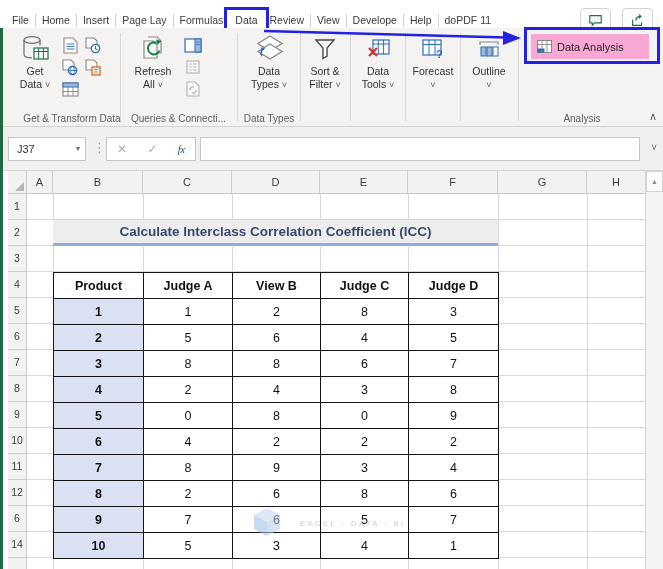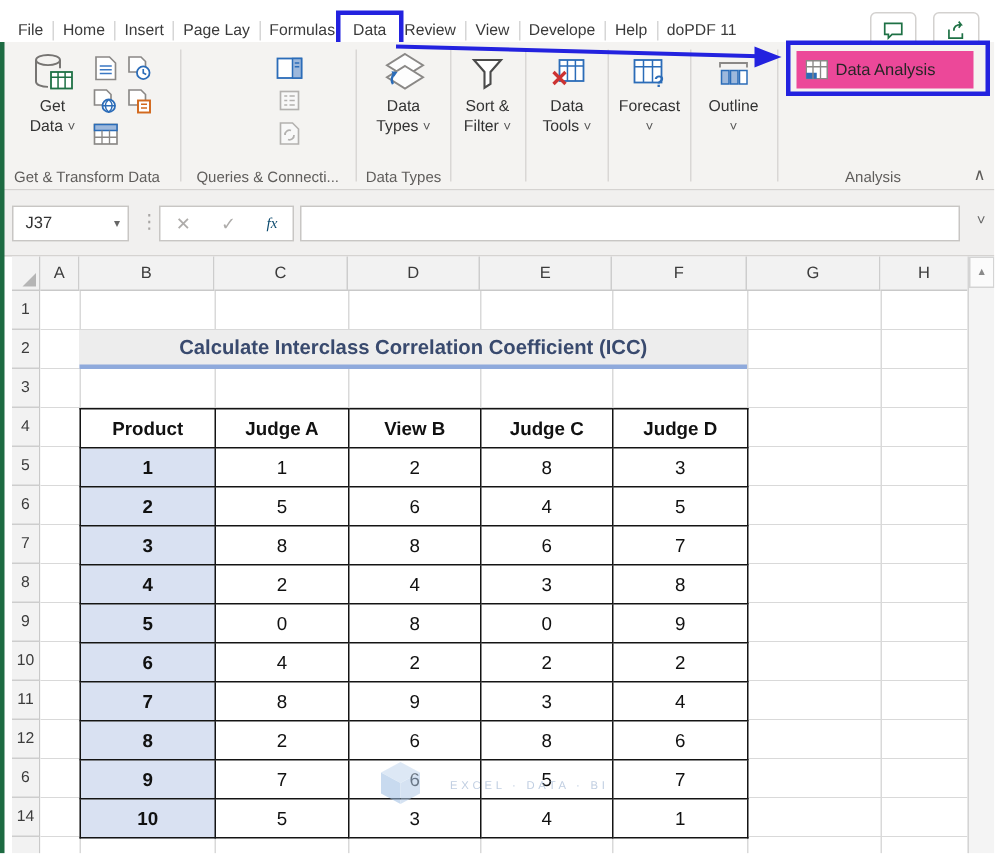--- a/index.html
+++ b/index.html
@@ -14,21 +14,21 @@
   .tab-btn{width:29px;height:23px;border:1px solid #d3d1cf;border-radius:4px;background:#fff;display:flex;align-items:center;justify-content:center;}
   
   .ribbon{position:absolute;left:0;top:28px;width:663px;height:99px;background:#f4f3f1;border-bottom:1px solid #d5d3d1;box-sizing:border-box;}
   .rdiv{position:absolute;top:5px;height:88px;width:1px;background:#d9d7d5;}
   .rgl{position:absolute;top:84px;height:14px;font-size:10px;color:#5f5d5b;text-align:center;line-height:14px;white-space:nowrap;overflow:hidden;}
   .rbig{position:absolute;top:5px;display:flex;flex-direction:column;align-items:center;font-size:10.5px;color:#333;}
   .rbig .ric{height:32px;display:flex;align-items:center;justify-content:center;}
   .rbig .l1,.rbig .l2{line-height:13px;white-space:nowrap;}
   .chev{font-size:9px;color:#555;}
   .rsm{position:absolute;width:18px;height:18px;display:flex;align-items:center;justify-content:center;}
-  .da-btn{position:absolute;left:531px;top:6px;width:118px;height:25px;background:#ec4899;display:flex;align-items:center;gap:5px;padding-left:6px;box-sizing:border-box;font-size:11px;color:#262626;}
+  .da-btn{position:absolute;left:531px;top:6px;width:118px;height:25px;background:#f9a8d4;display:flex;align-items:center;gap:5px;padding-left:6px;box-sizing:border-box;font-size:11px;color:#262626;}
   .anno-box-da{position:absolute;left:524px;top:-1px;width:136px;height:37px;border:3px solid #2322df;box-sizing:border-box;pointer-events:none;}
   .collapse{position:absolute;right:6px;top:82px;font-size:11px;color:#5f5d5b;}
   
   .fbar{position:absolute;left:0;top:127px;width:663px;height:44px;background:#f1f0ef;border-bottom:1px solid #d5d3d1;box-sizing:border-box;}
   .namebox{position:absolute;left:8px;top:10px;width:78px;height:24px;background:#fff;border:1px solid #c8c6c4;box-sizing:border-box;font-size:11px;color:#333;line-height:22px;padding-left:8px;}
   .namebox .nb-arrow{position:absolute;right:5px;top:0;font-size:8px;color:#666;}
   .fdots{position:absolute;left:93px;top:13px;color:#a8a6a4;font-size:13px;}
   .fxbox{position:absolute;left:106px;top:10px;width:90px;height:24px;background:#fff;border:1px solid #c8c6c4;box-sizing:border-box;display:flex;align-items:center;justify-content:space-around;}
   .fx-x,.fx-ok{color:#aeacaa;font-size:12px;}
   .fx-fx{font-family:"Liberation Serif",serif;font-style:italic;font-size:10px;color:#0c4a6e;}
@@ -144,23 +144,35 @@
           <path d="M9 10.5 h4 M9 13 h4" stroke="#d2691e" stroke-width="1"></path>
         </svg>
     </span>
     <span class="rsm" style="left:61px;top:52px;">
       <svg width="17" height="15" viewBox="0 0 17 15">
           <rect x="1" y="1" width="15" height="13" fill="#fff" stroke="#8a8886" stroke-width="1.1"></rect>
           <rect x="1" y="1" width="15" height="4" fill="#9db8dc" stroke="#2b6cb8" stroke-width="1"></rect>
           <path d="M6 5 v9 M11 5 v9 M1 9.5 h15" stroke="#8a8886" stroke-width="0.9"></path>
         </svg>
     </span>
-    <div class="rgl" style="left:2px;width:112px;">Get &amp; Transform Data</div>
+    <div class="rgl" style="left:16px;width:112px;">Get &amp; Transform Data</div>
     <div class="rdiv" style="left:120px;"></div>
 
+    <div class="rbig" style="left:128px;width:50px;">
+      <span class="ric">
+        <svg width="27" height="28" viewBox="0 0 27 28">
+            <path d="M8 2 h9 l4 4 v12 h-7" fill="#fff" stroke="#8a8886" stroke-width="1.2"></path>
+            <path d="M4 6 h9 l4 4 v13 h-13 Z" fill="#fff" stroke="#8a8886" stroke-width="1.2"></path>
+            <path d="M19.5 15.5 a6 6 0 1 1 -3.2 -7.6" fill="none" stroke="#108445" stroke-width="2"></path>
+            <polygon points="16.2,4.2 21.5,6.2 16.8,10" fill="#108445"></polygon>
+          </svg>
+      </span>
+      <span class="l1">Refresh</span>
+      <span class="l2"><span>All</span> <span class="chev">˅</span></span>
+    </div>
     <span class="rsm" style="left:184px;top:8px;">
       <svg width="18" height="15" viewBox="0 0 18 15">
           <rect x="1" y="1" width="16" height="13" fill="#fff" stroke="#2b6cb8" stroke-width="1.2"></rect>
           <rect x="11" y="1" width="6" height="13" fill="#9db8dc" stroke="#2b6cb8" stroke-width="1"></rect>
           <path d="M12.5 4 h3 M12.5 6.5 h3" stroke="#2b6cb8" stroke-width="0.9"></path>
         </svg>
     </span>
     <span class="rsm" style="left:184px;top:30px;">
       <svg width="14" height="14" viewBox="0 0 14 14">
           <rect x="1" y="1" width="12" height="12" fill="#f8f8f8" stroke="#b3b1af" stroke-width="1.1"></rect>

